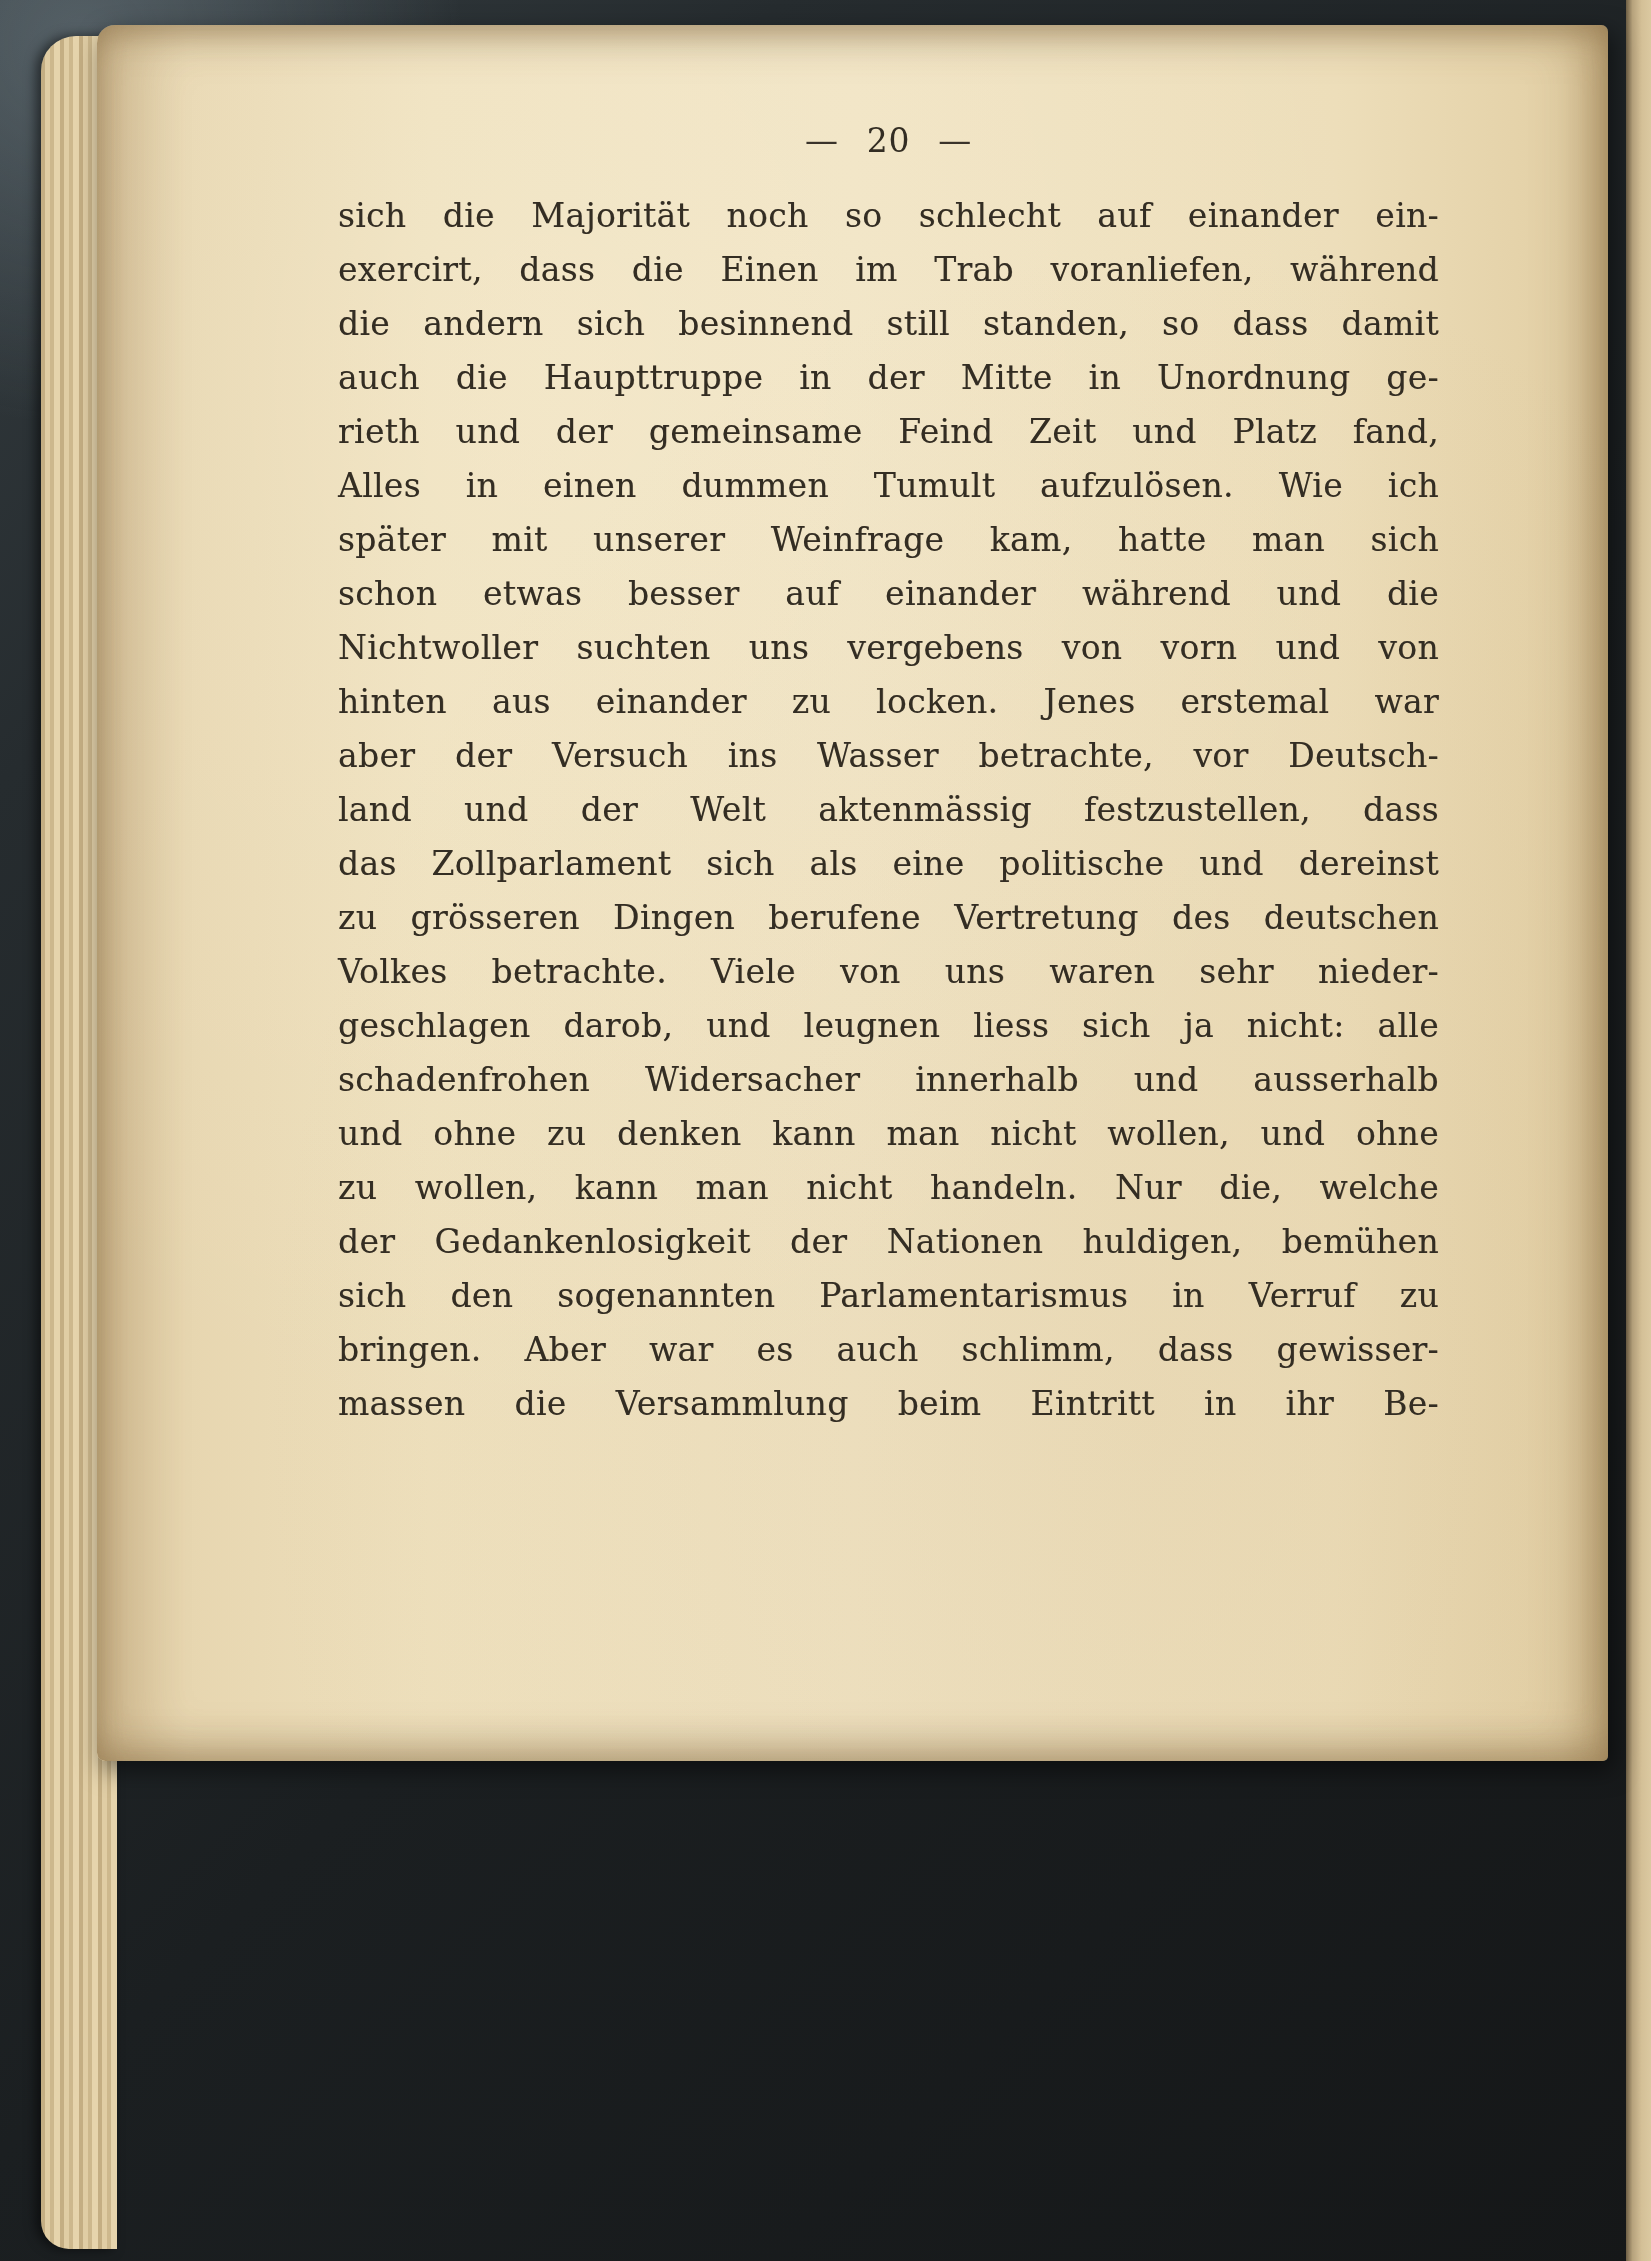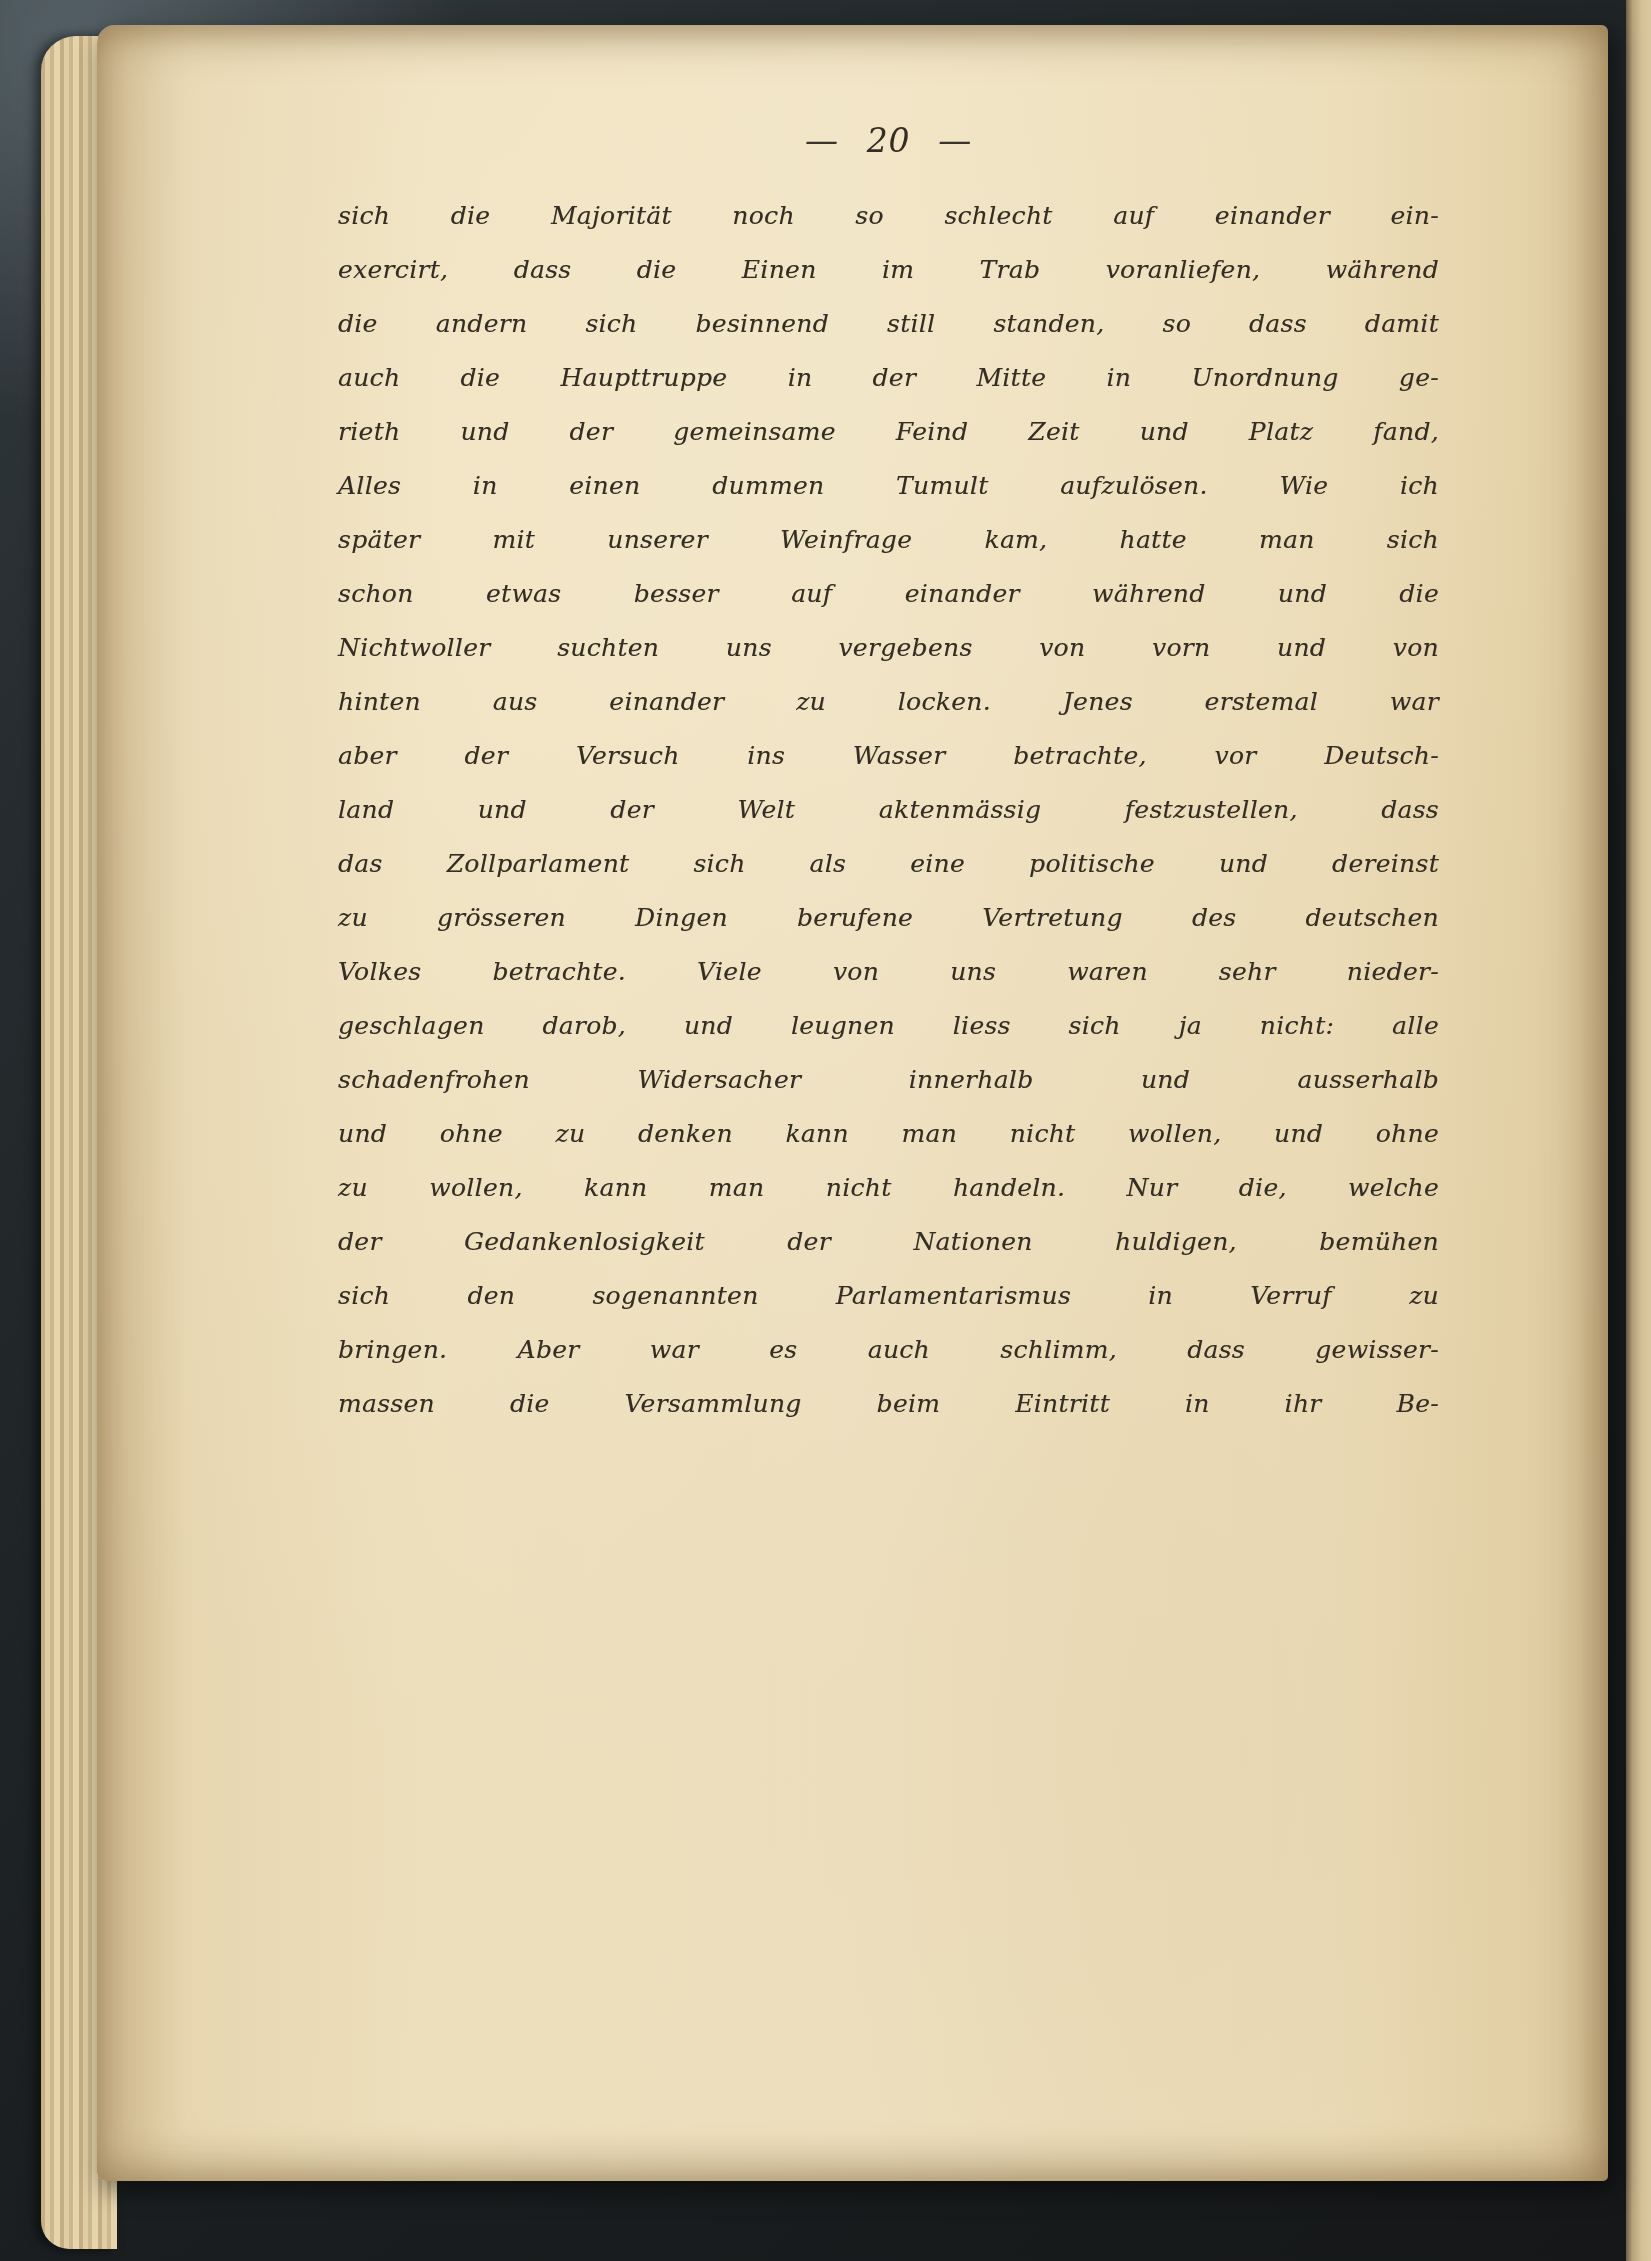--- a/index.html
+++ b/index.html
@@ -46,33 +46,32 @@
     );
     box-shadow: -5px 0 11.6px rgba(0,0,0,0.55);
   }
 
   
   .page {
     position: absolute;
     left: 97px;
     top: 25px;
     width: 1511px;
-    height: 2156px;
+    height: 1736px;
     border-radius: 18px 6.6px 5px 8.3px;
     background:
       radial-gradient(ellipse at 30% 20%, rgba(255,248,228,0.25), rgba(255,248,228,0) 55%),
       radial-gradient(ellipse at 70% 80%, rgba(190,160,110,0.12), rgba(190,160,110,0) 60%),
       linear-gradient(90deg, #d9c49a 0%, #e7d6b0 6%, #eee0bd 22%, #f0e3c3 50%, #eddeba 82%, #e3d0a6 97%, #d8c295 100%);
     box-shadow:
       inset 0 11.6px 25px rgba(120,90,50,0.28),
       inset 0 -15px 30px rgba(120,90,50,0.22),
       inset -28px 0 50px rgba(120,90,50,0.28),
       inset 36px 0 58px rgba(130,100,60,0.22),
       5px 8.3px 25px rgba(0,0,0,0.5);
-    font-style: italic;
   }
 
   .text-block {
     position: absolute;
     left: 241px;
     right: 169px;
     top: 89px;
     color: #332d23;
   }
 
@@ -82,21 +81,21 @@
     line-height: 53px;
     margin-bottom: 21.5px;
     letter-spacing: 0.8px;
   }
   .running-head .dash {
     margin: 0 28px;
     color: #3a332a;
   }
 
   .lines .line {
-    font-size: 25px;
+    font-size: 33px;
     line-height: 54px;
     letter-spacing: 0.3px;
     text-align: justify;
     text-align-last: justify;
     white-space: normal;
     color: #332d23;
     text-shadow: 0.3px 0.3px 0 rgba(60,50,35,0.35);
   }
 </style>
 </head>

